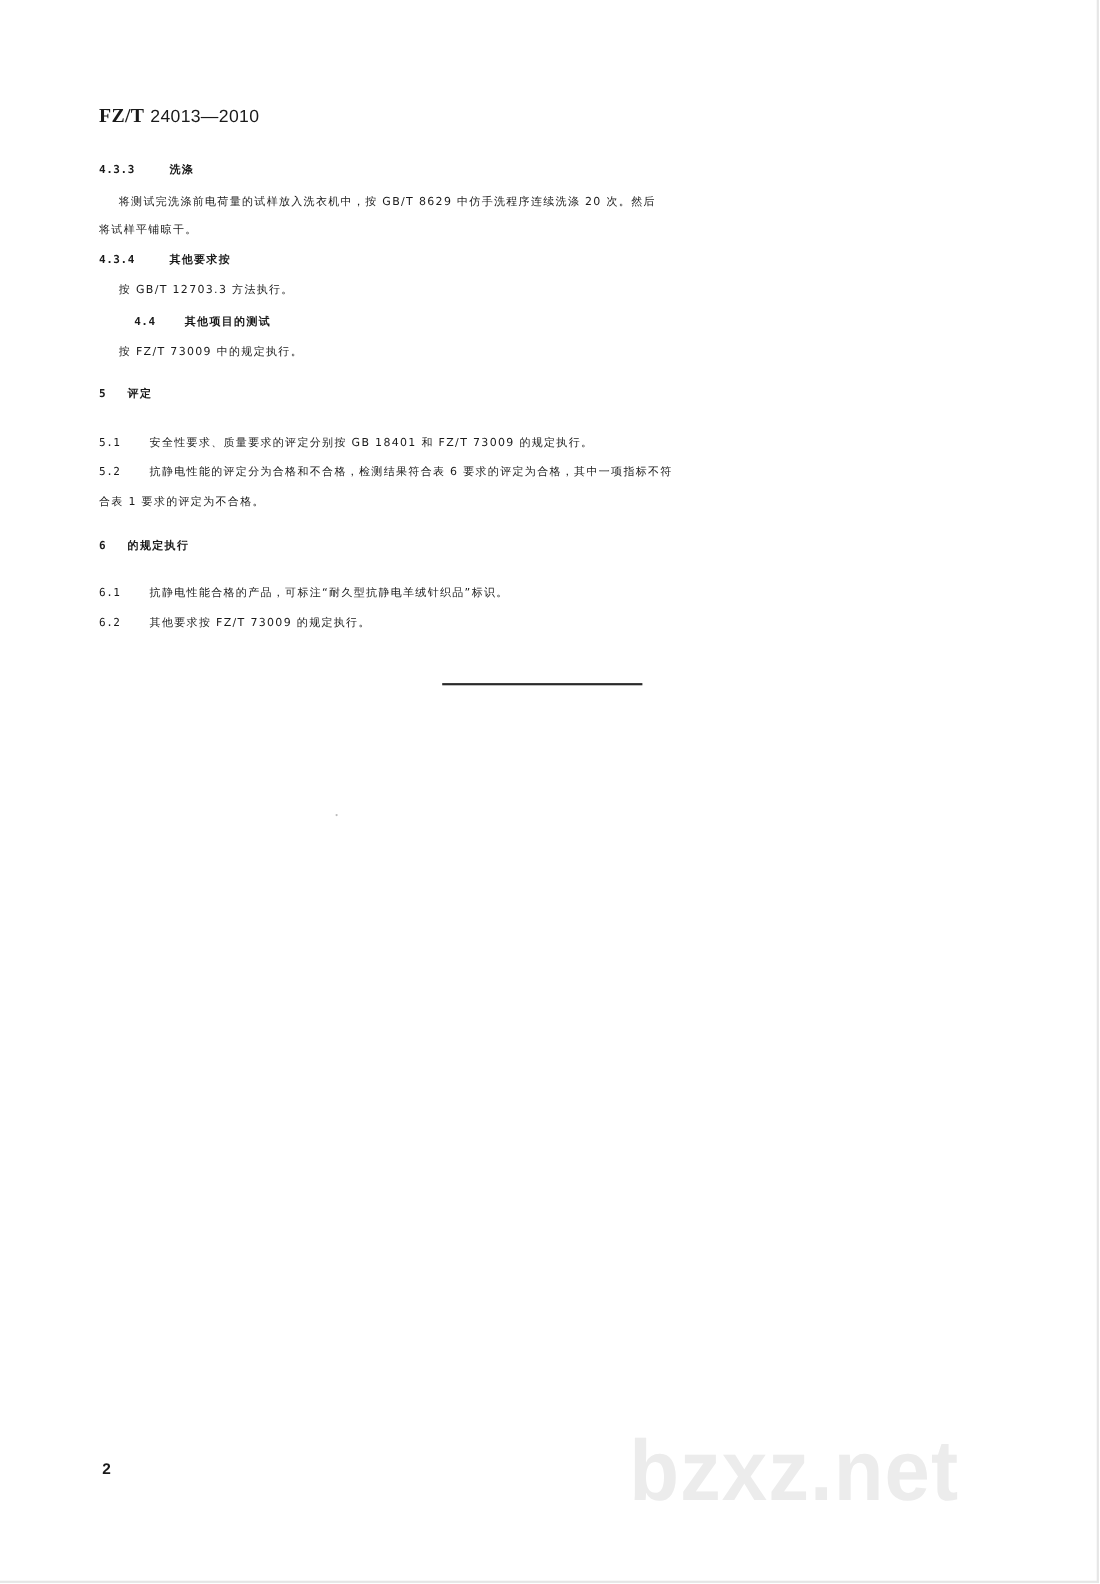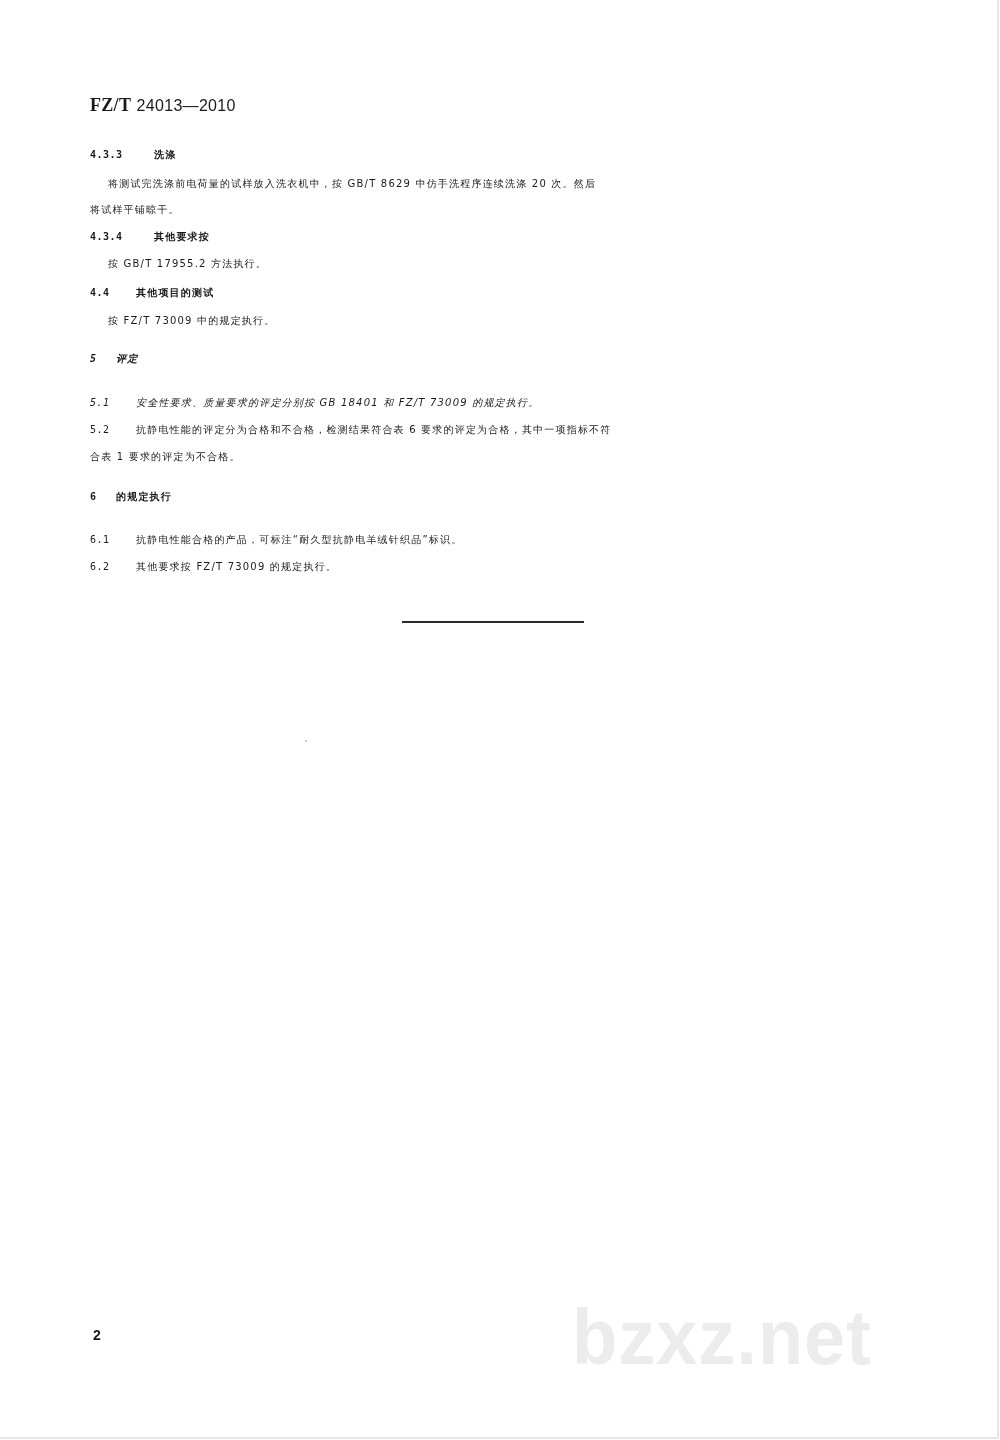--- a/index.html
+++ b/index.html
@@ -20,21 +20,21 @@
     .std-code .prefix { font-family: "Liberation Serif", serif; font-weight: bold; font-size: 18px; }
     .std-code .num { font-family: "Liberation Sans", sans-serif; font-size: 16px; }
     .line {
       position: absolute; left: 90px; font-size: 10px; line-height: 20px;
       white-space: nowrap; letter-spacing: 1.2px;
     }
     .line.indent { left: 108px; }
     .heading { font-weight: bold; }
     .heading .h-num { font-family: "DejaVu Sans Mono", monospace; font-weight: bold; letter-spacing: 0.5px; display: inline-block; }
     .h-num.w3 { width: 64px; }
-    .h-num.w2 { width: 46px; }
+    .h-num.w2 { width: 46px; margin-left: 32px; }
     .h-num.w1 { width: 26px; }
     .clause-num { font-family: "DejaVu Sans Mono", monospace; display: inline-block; width: 46px; letter-spacing: 0.5px; }
     .end-rule {
       position: absolute; left: 402px; top: 621px; width: 182px; height: 0;
       border-top: 2px solid #2a2a2a;
     }
     .page-number {
       position: absolute; left: 93px; top: 1327px; font-size: 14px; font-weight: bold;
       font-family: "Liberation Sans", sans-serif;
     }
@@ -58,31 +58,31 @@
 
 <div class="line heading" style="top:145px;">
   <span class="h-num w3">4.3.3</span><span>洗涤</span>
 </div>
 <div class="line indent" style="top:174px;">将测试完洗涤前电荷量的试样放入洗衣机中，按 GB/T 8629 中仿手洗程序连续洗涤 20 次。然后</div>
 <div class="line" style="top:200px;">将试样平铺晾干。</div>
 
 <div class="line heading" style="top:227px;">
   <span class="h-num w3">4.3.4</span><span>其他要求按</span>
 </div>
-<div class="line indent" style="top:254px;">按 GB/T 17955.2 方法执行。</div>
+<div class="line indent" style="top:254px;">按 GB/T 12703.3 方法执行。</div>
 
 <div class="line heading" style="top:283px;">
   <span class="h-num w2">4.4</span><span>其他项目的测试</span>
 </div>
 <div class="line indent" style="top:311px;">按 FZ/T 73009 中的规定执行。</div>
 
-<div class="line heading" style="top:349px;font-style:italic;">
+<div class="line heading" style="top:349px;">
   <span class="h-num w1">5</span><span>评定</span>
 </div>
-<div class="line" style="top:393px;font-style:italic;">
+<div class="line" style="top:393px;">
   <span class="clause-num">5.1</span><span>安全性要求、质量要求的评定分别按 GB 18401 和 FZ/T 73009 的规定执行。</span>
 </div>
 <div class="line" style="top:420px;">
   <span class="clause-num">5.2</span><span>抗静电性能的评定分为合格和不合格，检测结果符合表 6 要求的评定为合格，其中一项指标不符</span>
 </div>
 <div class="line" style="top:447px;text-align:center;">合表 1 要求的评定为不合格。</div>
 
 <div class="line heading" style="top:487px;">
   <span class="h-num w1">6</span><span>的规定执行</span>
 </div>

